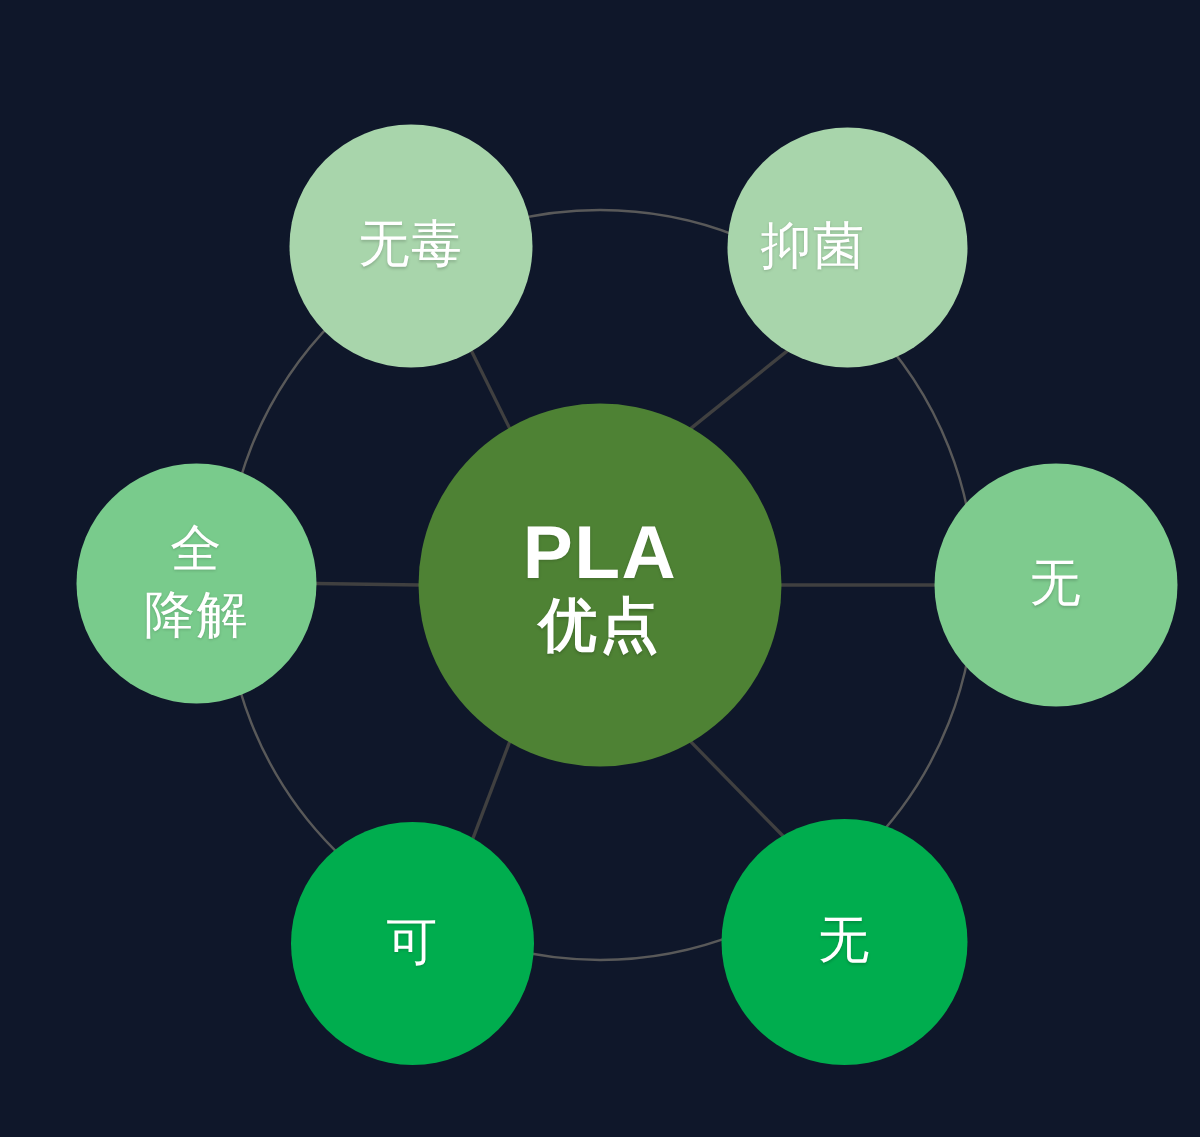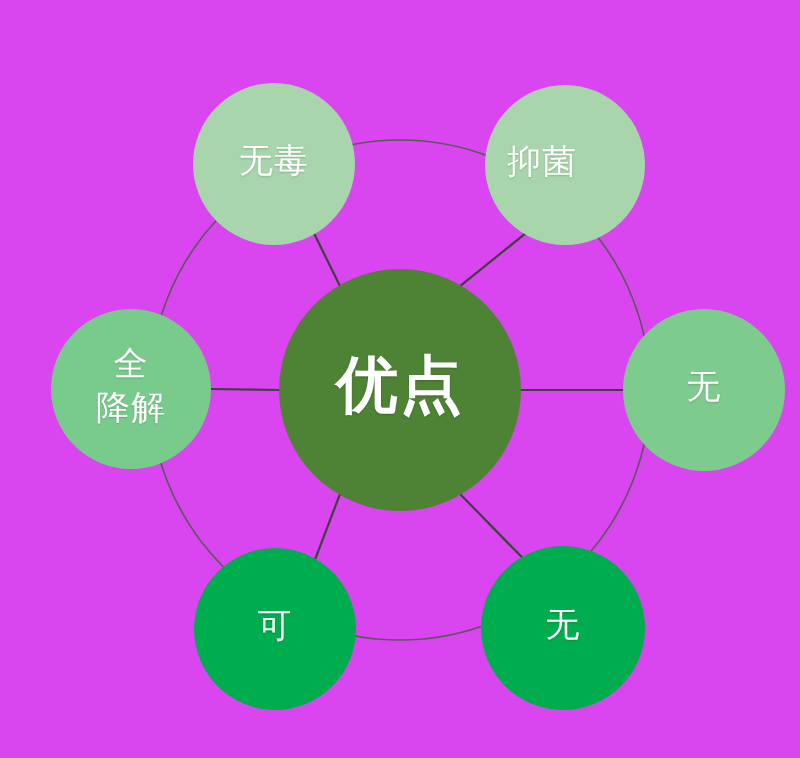--- a/index.html
+++ b/index.html
@@ -8,23 +8,22 @@
     padding: 0;
     background: #ffffff;
   }
   body {
     font-family: "Liberation Sans", "DejaVu Sans", sans-serif;
   }
   #canvas {
     position: relative;
     width: 800px;
     height: 758px;
-    background: #d946ef;
+    background: #0f172a;
     overflow: hidden;
-    font-family: Liberation Mono, monospace;
   }
   #diagram-svg {
     position: absolute;
     top: 0;
     left: 0;
     width: 800px;
     height: 758px;
   }
   .node-label {
     position: absolute;
@@ -46,21 +45,21 @@
   }
   .center-label {
     font-weight: bold;
     line-height: 1.12;
   }
   .center-label .line-primary {
     font-size: 50px;
     letter-spacing: 1px;
   }
   .center-label .line-secondary {
-    font-size: 62px;
+    font-size: 39px;
     letter-spacing: 2px;
   }
   .lbl-line { display: block; }
 </style>
 </head>
 <body>
 
 <div id="canvas">
 
   <svg id="diagram-svg" viewBox="0 0 800 758">
@@ -102,17 +101,18 @@
         <span class="lbl-line line-primary">无</span>
       </div>
       <div class="node-label satellite-label" style="left: 194px; top: 548px; width: 162px; height: 162px; color: rgb(255, 255, 255);">
         <span class="lbl-line line-primary">可</span>
       </div>
       <div class="node-label satellite-label" style="left: 51px; top: 309px; width: 160px; height: 160px; color: rgb(255, 255, 255);">
         <span class="lbl-line line-primary">全</span>
         <span class="lbl-line line-secondary">降解</span>
       </div>
       <div class="node-label center-label" style="left: 279px; top: 269px; width: 242px; height: 242px; color: rgb(255, 255, 255);">
+        <span class="lbl-line line-primary">PLA</span>
         <span class="lbl-line line-secondary">优点</span>
       </div>
     </div>
 
 </div>
 
 </body></html>

